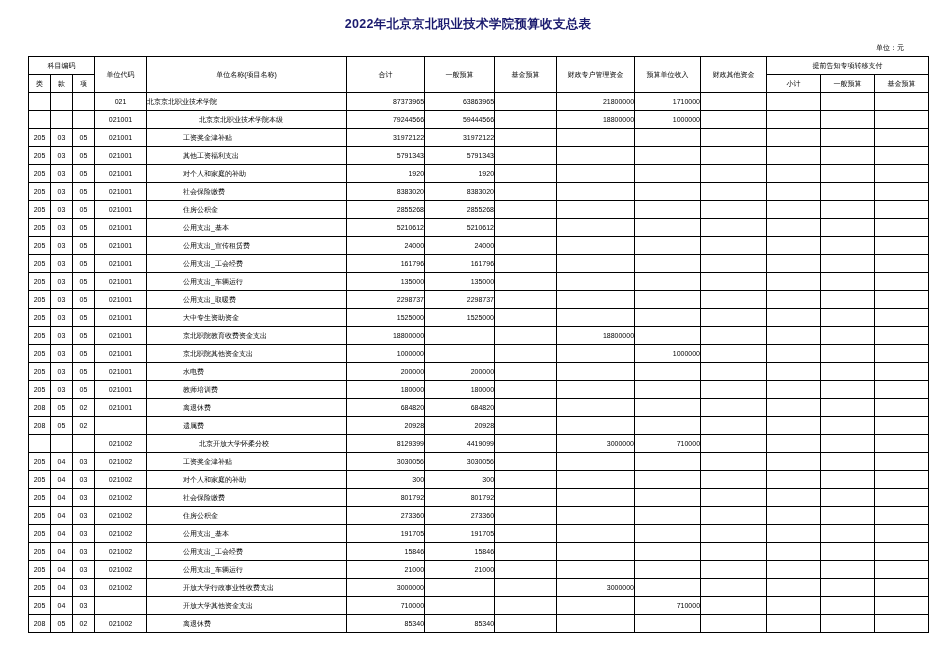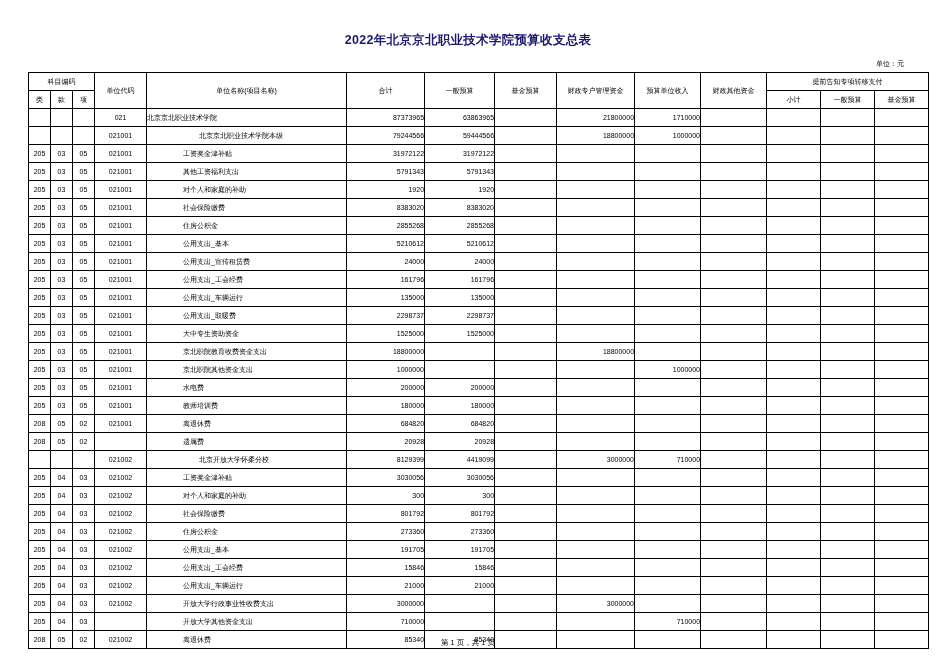--- a/index.html
+++ b/index.html
@@ -20,21 +20,21 @@
     width: 936px;
     height: 662px;
     box-sizing: border-box;
   }
   .doc-title {
     text-align: center;
     font-size: 12.5px;
     font-weight: bold;
     color: #1a1a6e;
     margin: 0;
-    padding-top: 32px;
+    padding-top: 16px;
     letter-spacing: 0.3px;
   }
   .unit-line {
     text-align: right;
     font-size: 7px;
     padding: 10px 32px 3px 0;
     color: #000;
   }
   .table-wrap {
     padding: 0 28px;
@@ -616,15 +616,14 @@
             <td class="r"></td>
             <td class="r"></td>
             <td class="r"></td>
             <td class="r"></td>
             <td class="r"></td>
           </tr>
         </tbody>
     </table>
   </div>
 
-  <div class="footer">第 1 页，共 1 页</div>
 
 </div>
 
 </body></html>

